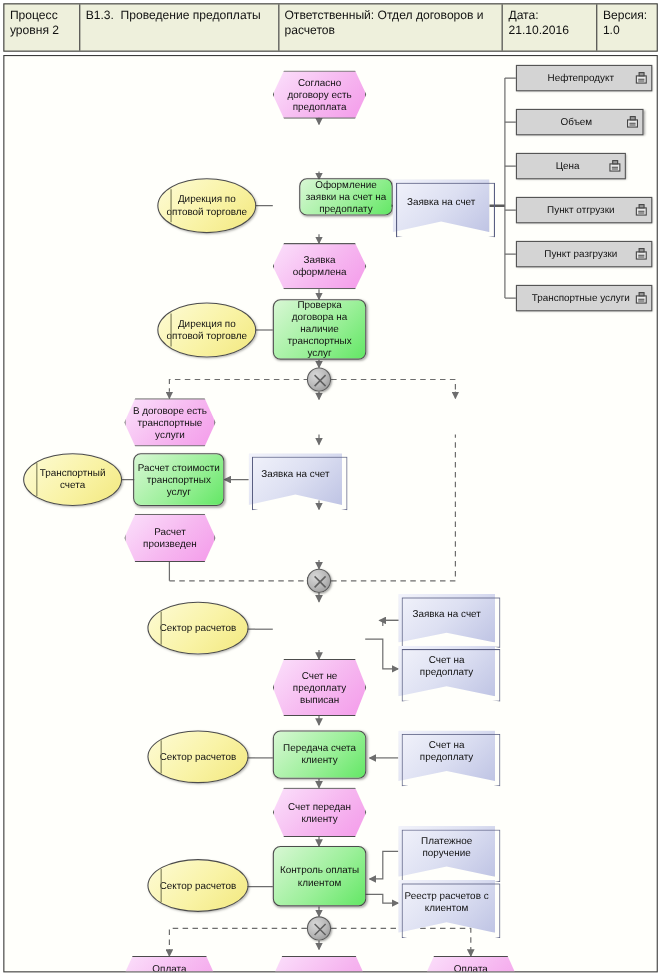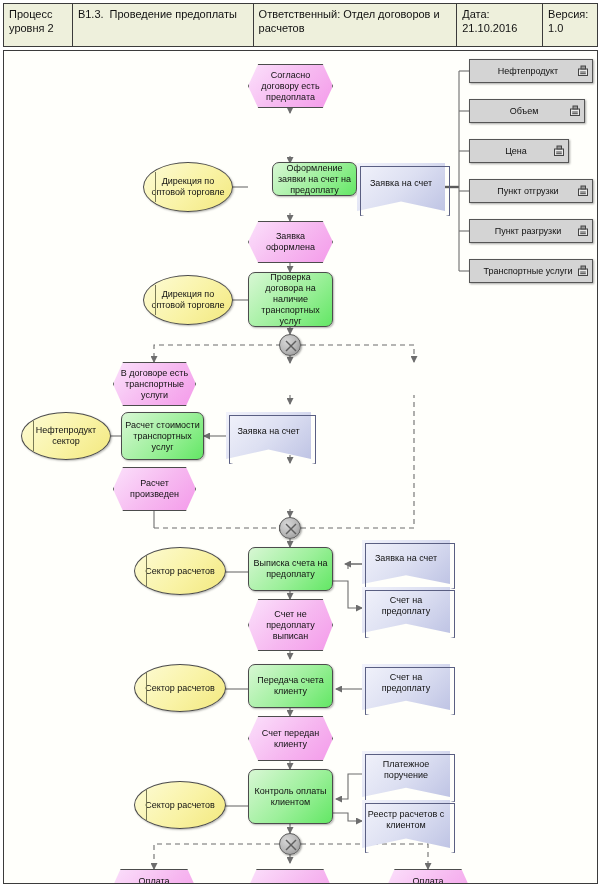--- a/index.html
+++ b/index.html
@@ -284,21 +284,21 @@
       </svg>
     </div>
 
     <div class="node ev" style="left:109px;top:311px;width:83px;height:44px;">
       <span class="lbl">В договоре есть транспортные услуги</span>
     </div>
 
 
     <div class="node org" style="left:17px;top:361px;width:90px;height:48px;">
       <div class="bar"></div>
-      <span class="lbl">Нефтепродукт сектор</span>
+      <span class="lbl">Транспортный счета</span>
     </div>
 
     <div class="node fn" style="left:117px;top:361px;width:83px;height:48px;">
       <span class="lbl">Расчет стоимости транспортных услуг</span>
     </div>
 
     <div class="node doc" style="left:222px;top:361px;width:85px;height:47px;">
       <span class="lbl">Заявка на счет</span>
     </div>
     <div class="docline" style="left:225px;top:364px;width:85px;height:47px;"></div>
@@ -312,23 +312,20 @@
         <line x1="6" y1="6" x2="16" y2="16" stroke="#5f5f5f" stroke-width="1.4"></line>
         <line x1="16" y1="6" x2="6" y2="16" stroke="#5f5f5f" stroke-width="1.4"></line>
       </svg>
     </div>
 
     <div class="node org" style="left:130px;top:496px;width:92px;height:48px;">
       <div class="bar"></div>
       <span class="lbl">Сектор расчетов</span>
     </div>
 
-    <div class="node fn" style="left:244px;top:496px;width:85px;height:44px;">
-      <span class="lbl">Выписка счета на предоплату</span>
-    </div>
 
     <div class="node doc" style="left:358px;top:489px;width:88px;height:44px;">
       <span class="lbl">Заявка на счет</span>
     </div>
     <div class="docline" style="left:361px;top:492px;width:88px;height:44px;"></div>
 
     <div class="node doc" style="left:358px;top:536px;width:88px;height:46px;">
       <span class="lbl">Счет на предоплату</span>
     </div>
     <div class="docline" style="left:361px;top:539px;width:88px;height:46px;"></div>

